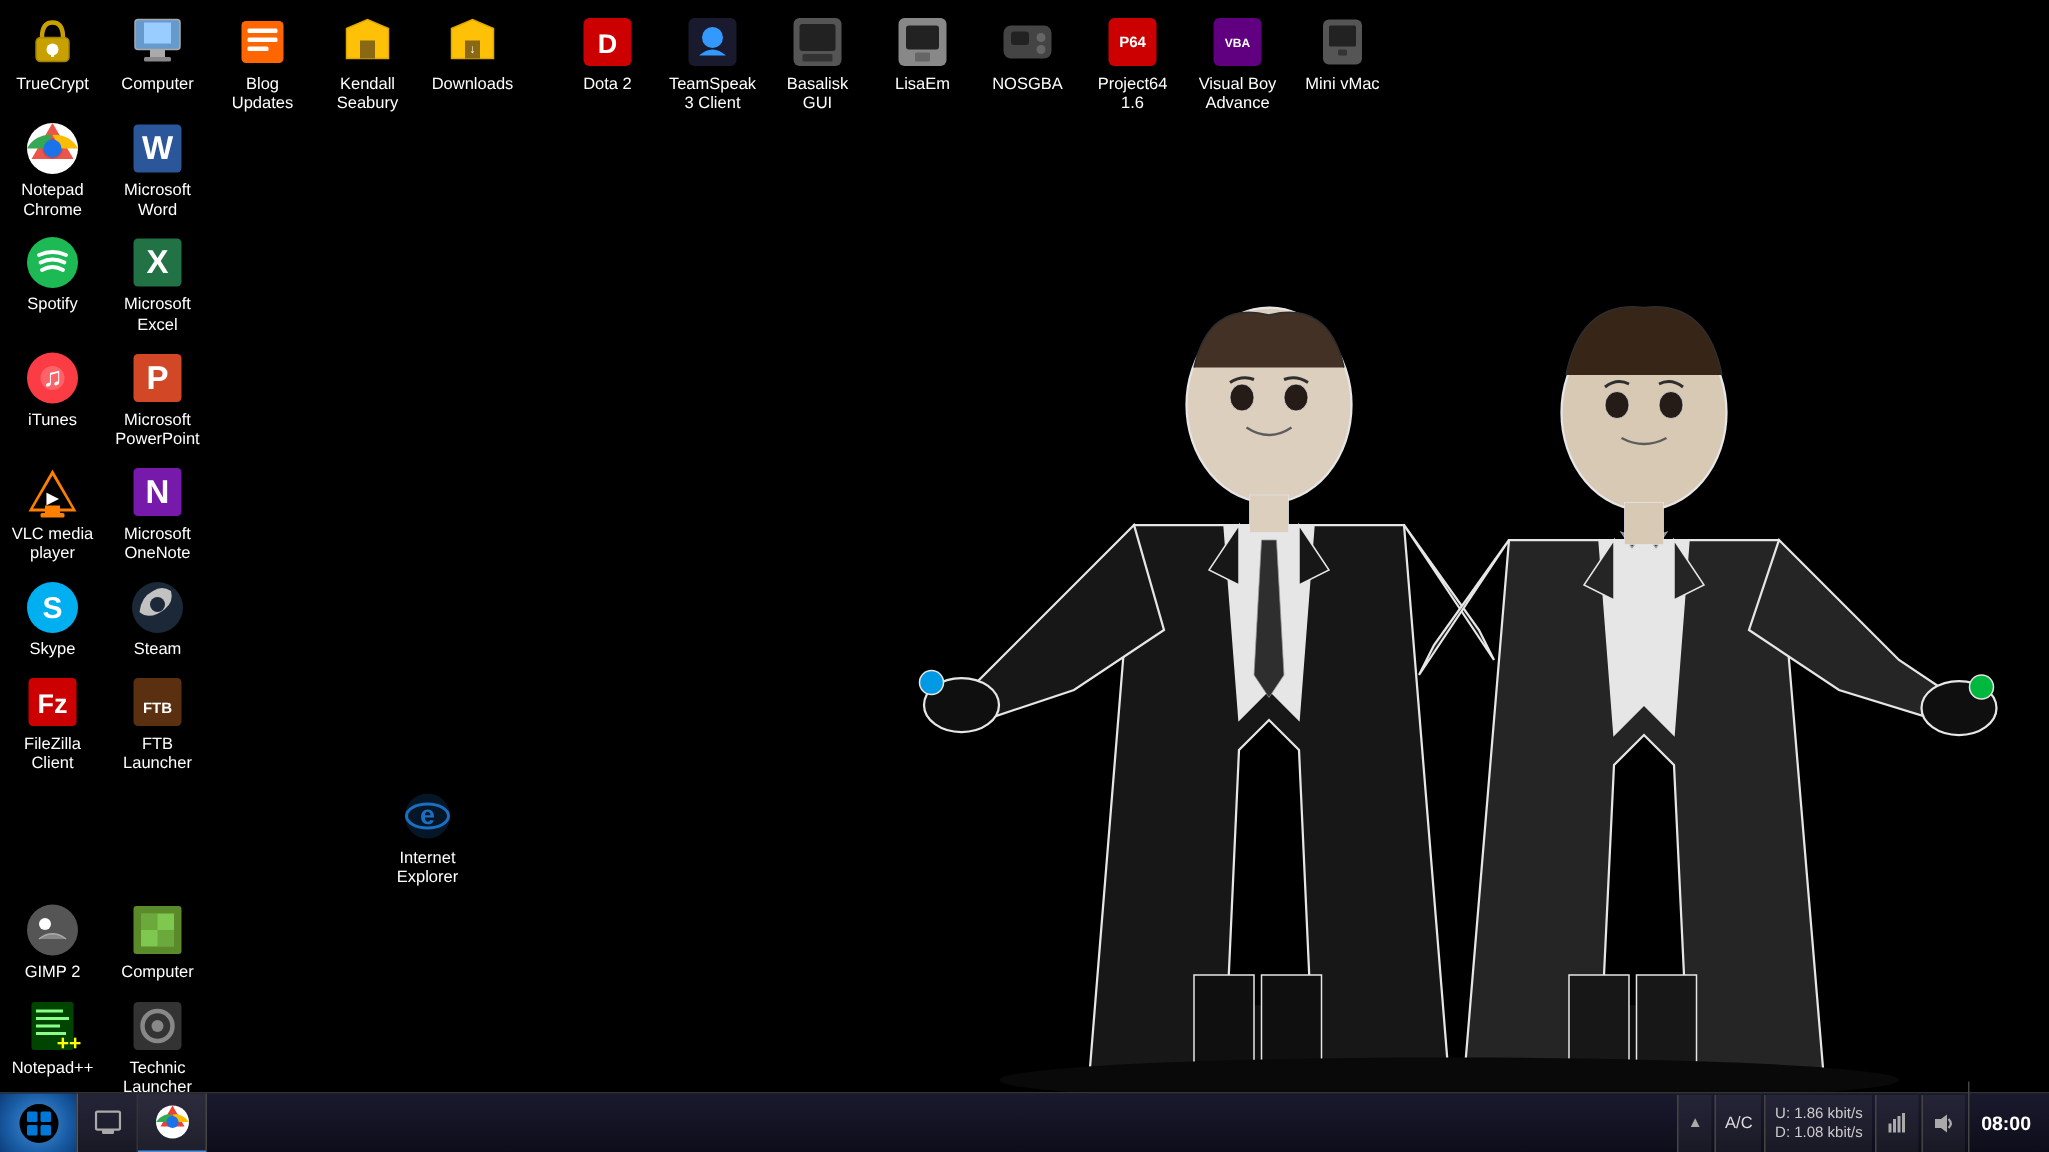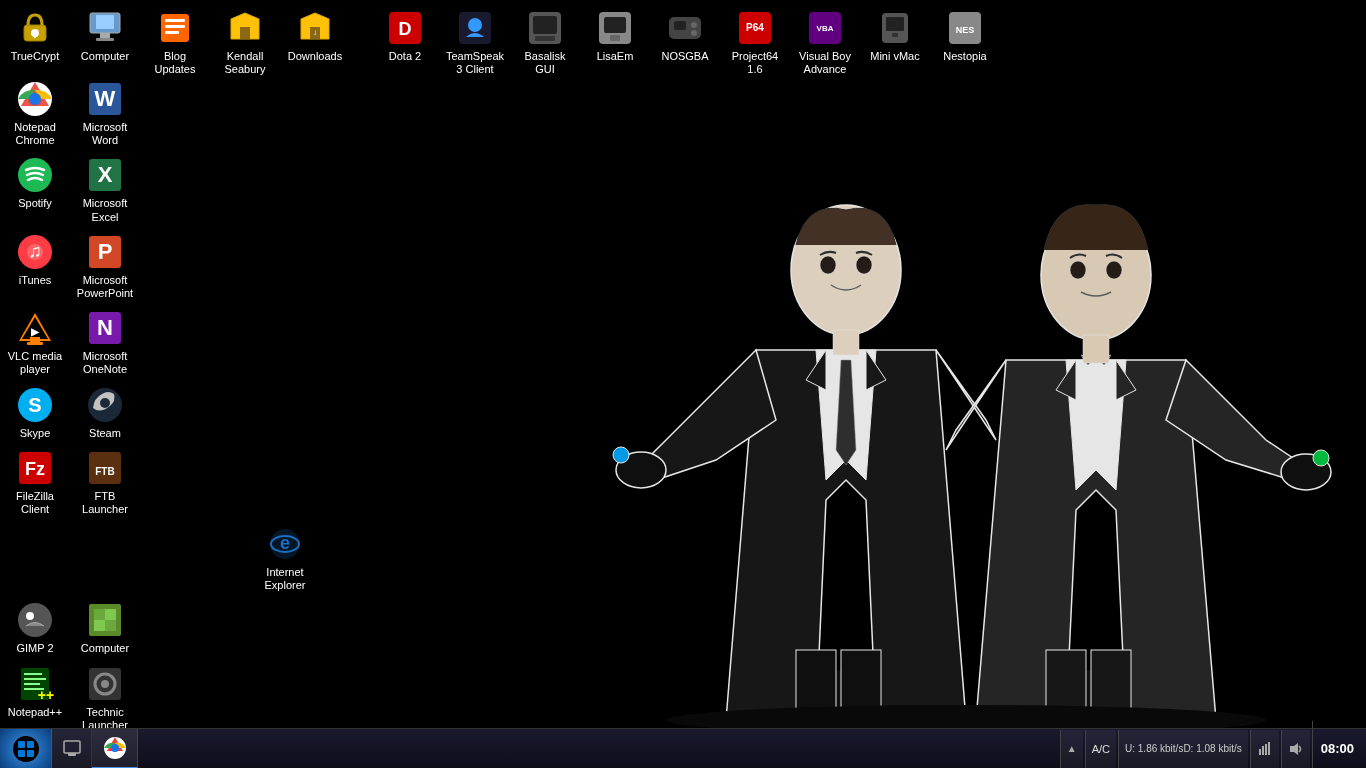--- a/index.html
+++ b/index.html
@@ -151,21 +151,21 @@
       height: 38px;
       padding: 0 6px;
       border-left: 1px solid #444;
       font-size: 11px;
       color: #ddd;
       gap: 4px;
     }
 
     .network-speeds {
       display: flex;
-      flex-direction: row;
+      flex-direction: column;
       font-size: 10px;
       color: #ccc;
       line-height: 1.3;
     }
 
     .clock-section {
       display: flex;
       flex-direction: column;
       align-items: center;
       padding: 0 8px;
@@ -416,29 +416,20 @@
       <div class="icon-img">
         <svg width="38" height="38" viewBox="0 0 38 38">
             <rect x="6" y="4" width="26" height="30" rx="4" fill="#555"></rect>
             <rect x="10" y="8" width="18" height="14" rx="1" fill="#222"></rect>
             <rect x="16" y="24" width="6" height="4" rx="1" fill="#333"></rect>
           </svg>
       </div>
       <span class="icon-label">Mini vMac</span>
     </div>
 
-    <div class="icon">
-      <div class="icon-img">
-        <svg width="38" height="38" viewBox="0 0 38 38">
-            <rect x="3" y="3" width="32" height="32" rx="4" fill="#888"></rect>
-            <text x="19" y="24" text-anchor="middle" fill="#fff" font-size="9" font-weight="bold">NES</text>
-          </svg>
-      </div>
-      <span class="icon-label">Nestopia</span>
-    </div>
 
   </div>
 
   <div class="left-col">
 
     <div class="left-col-pair">
       <div class="icon">
         <div class="icon-img">
           <svg width="38" height="38" viewBox="0 0 38 38">
               <circle cx="19" cy="19" r="17" fill="#fff"></circle>

